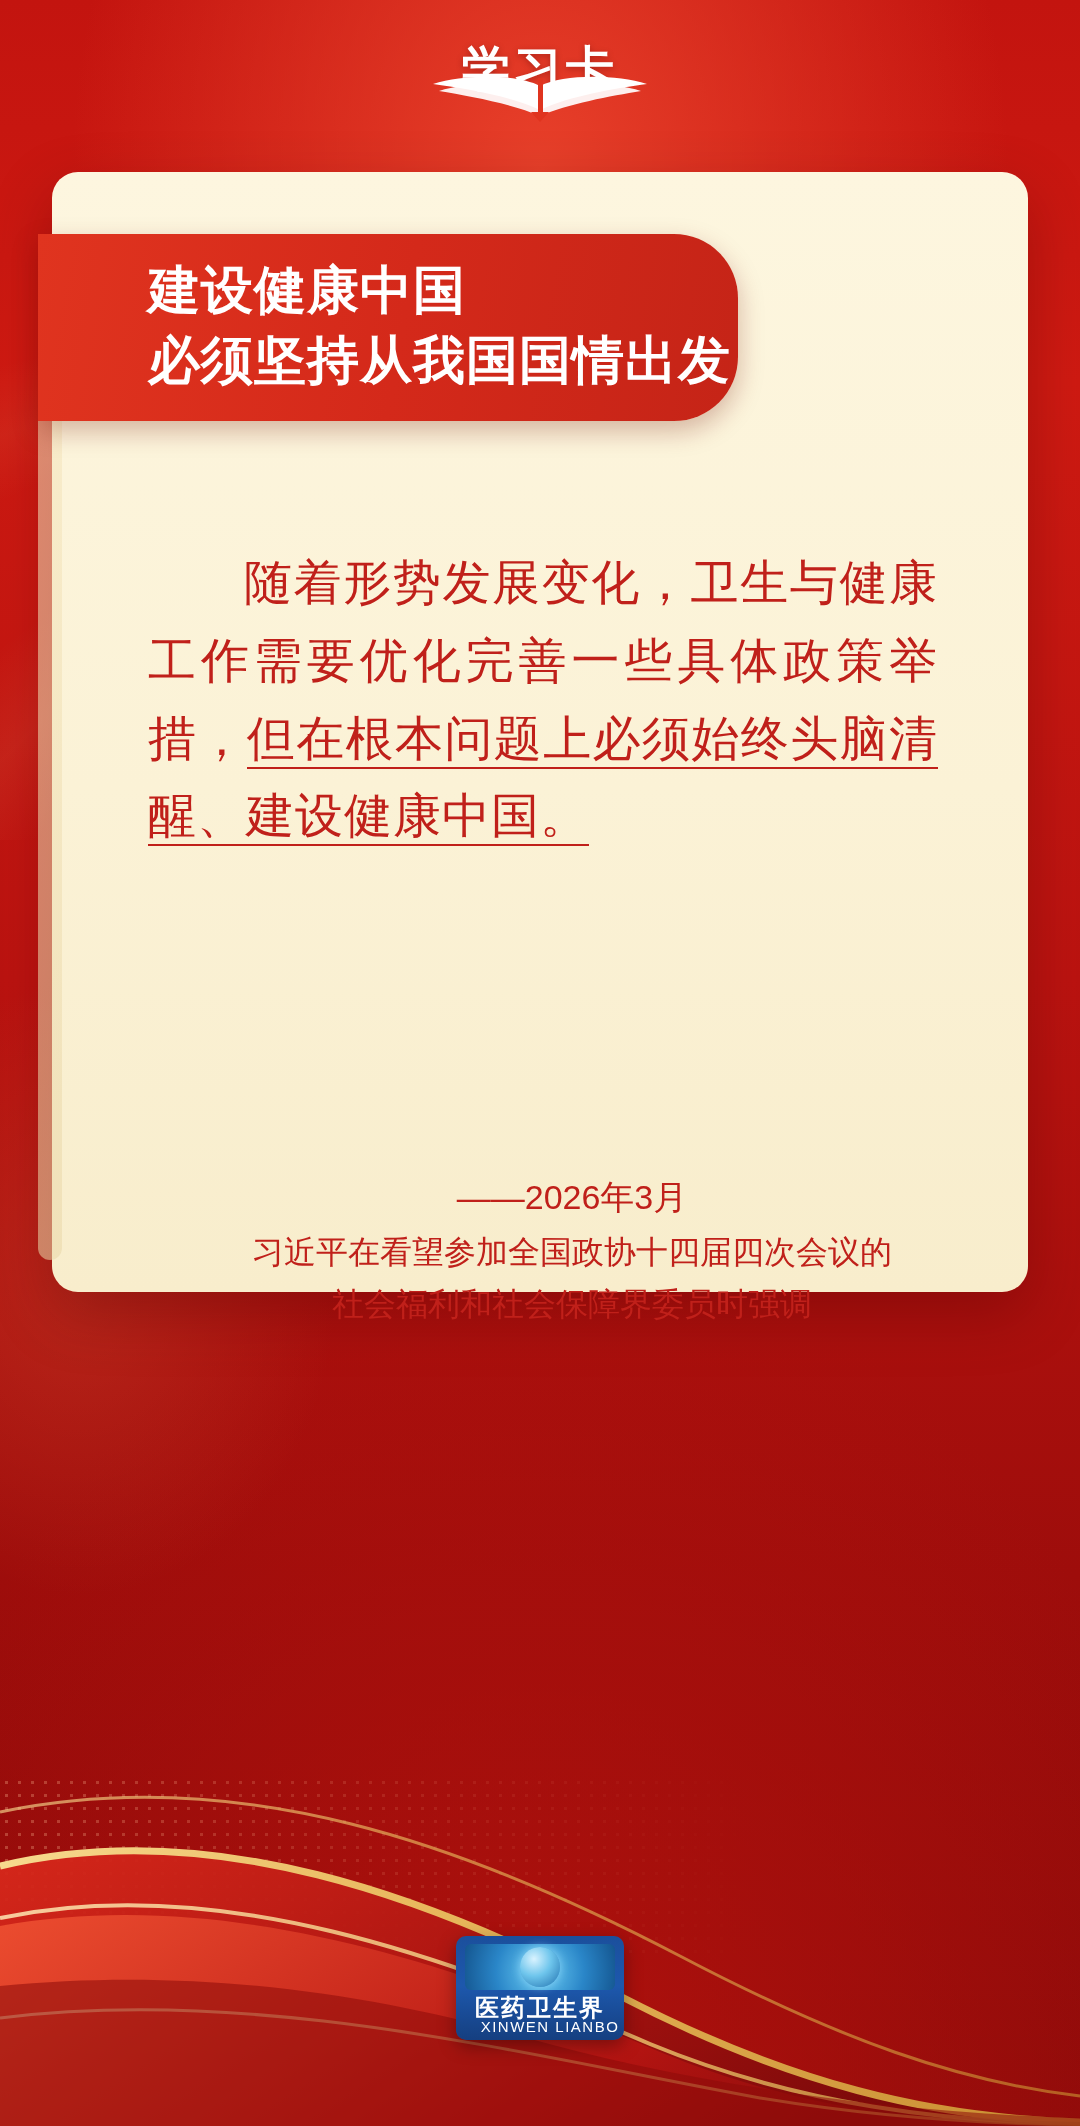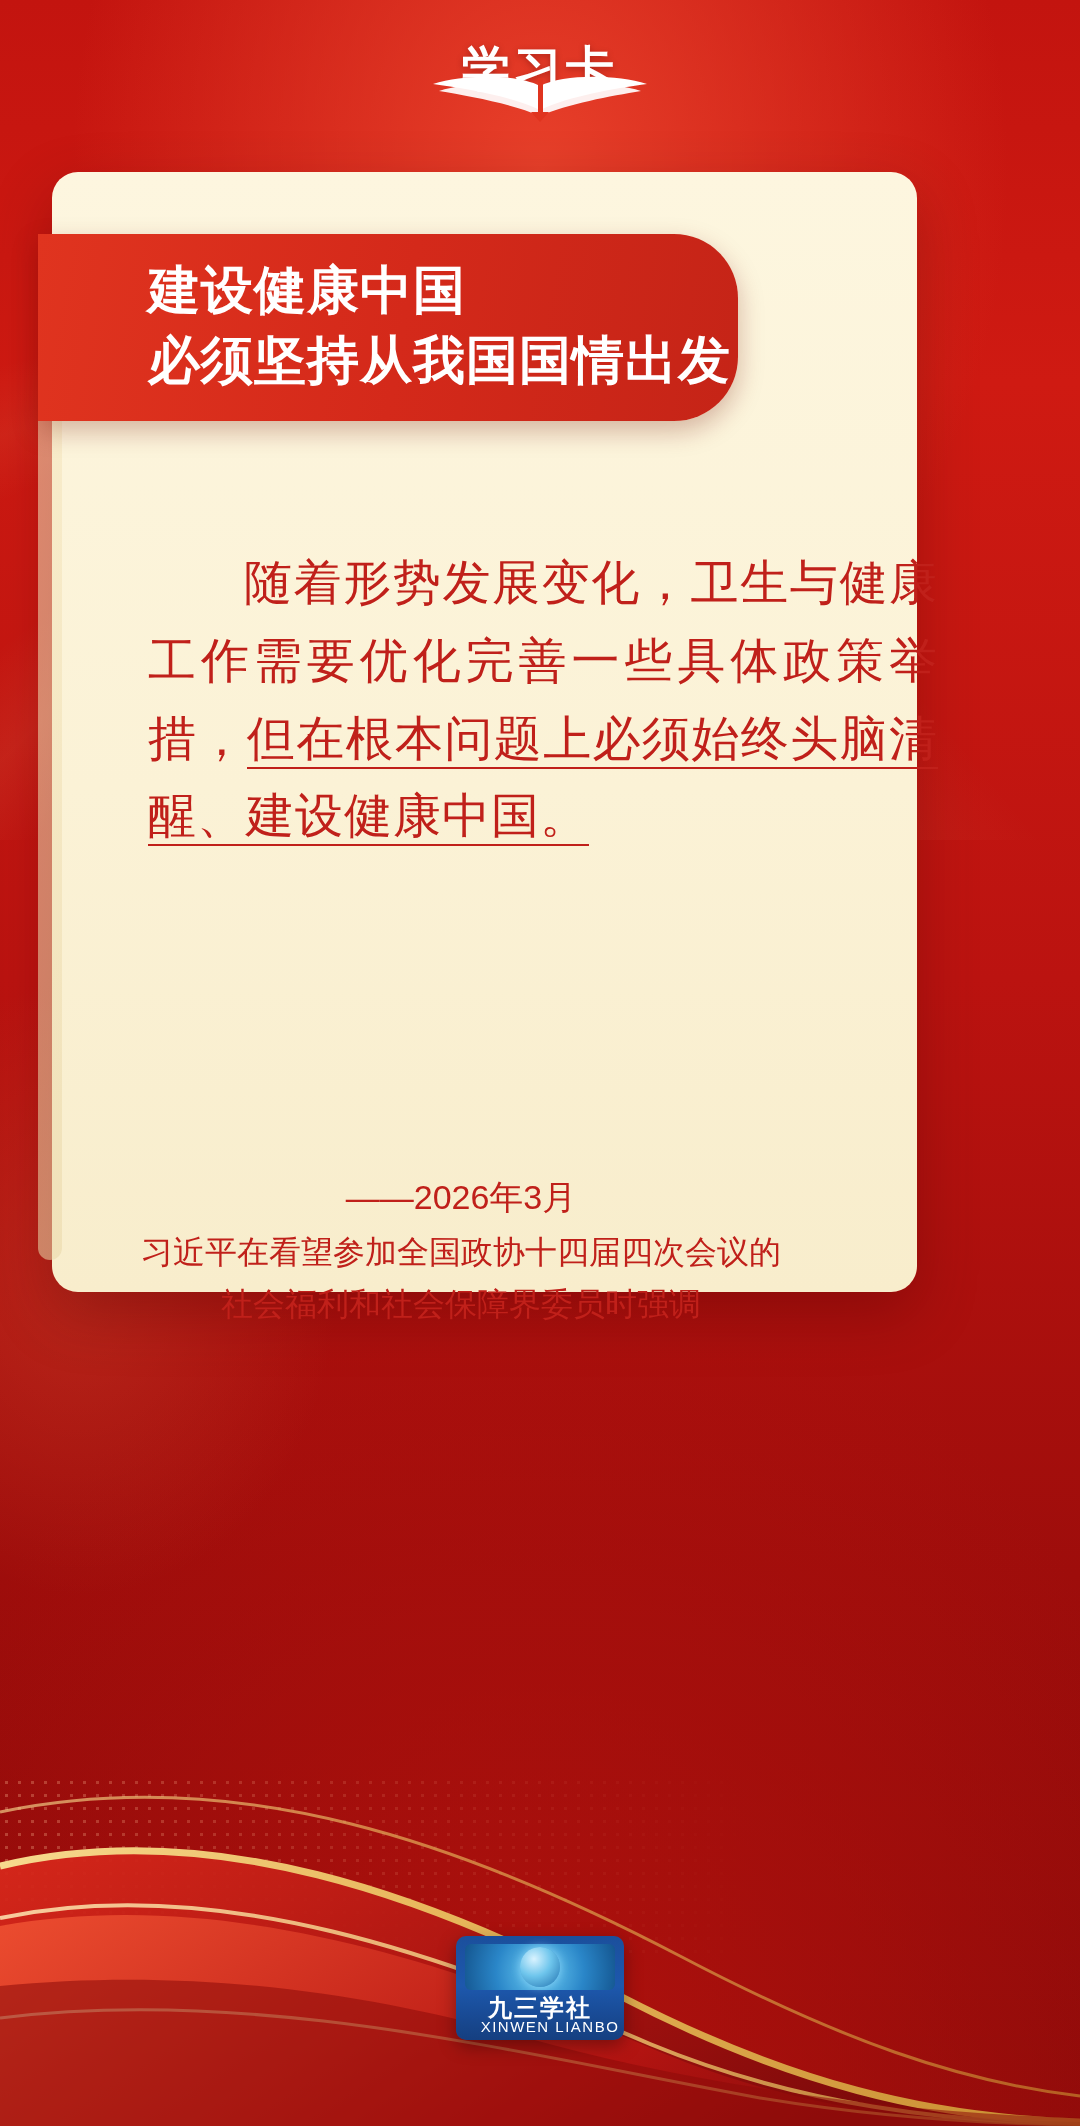--- a/index.html
+++ b/index.html
@@ -95,21 +95,21 @@
     left: 50%;
     bottom: 6px;
     transform: translateX(-50%);
   }
 
   
   .card {
     position: absolute;
     left: 52px;
     top: 172px;
-    width: 865px;
+    width: 976px;
     height: 1120px;
     background: linear-gradient(180deg, #fdf6df 0%, #fbf2d6 55%, #f8edcc 100%);
     border-radius: 26px;
     box-shadow: 0 22px 60px rgba(70,0,0,0.30);
   }
   
   .card-notch {
     position: absolute;
     left: -14px;
     top: 88px;
@@ -342,17 +342,17 @@
       <path d="M0 300 C 210 250 430 330 620 430 C 790 518 930 552 1080 556" fill="none" stroke="url(#gd1)" stroke-width="7"></path>
       <path d="M0 352 C 220 306 450 392 650 478 C 800 540 950 556 1080 558" fill="none" stroke="url(#gd2)" stroke-width="4" opacity=".85"></path>
       <path d="M0 246 C 240 196 470 280 680 390 C 840 474 960 516 1080 530" fill="none" stroke="url(#gd1)" stroke-width="3" opacity=".65"></path>
       <path d="M0 452 C 260 420 520 488 760 532 C 880 552 990 558 1080 559" fill="none" stroke="url(#gd2)" stroke-width="3" opacity=".7"></path>
       <path d="M0 420 C 200 400 380 430 520 470 C 680 516 880 546 1080 552 L1080 560 L0 560 Z" fill="#8d0b0a" opacity="0.55"></path>
     </svg>
   </div>
 
   <div class="badge">
     <div class="badge-globe"></div>
-    <div class="badge-cn">九三学社</div>
+    <div class="badge-cn">医药卫生界</div>
     <div class="badge-en">XINWEN  LIANBO</div>
   </div>
 
 </div>
 
 </body></html>

